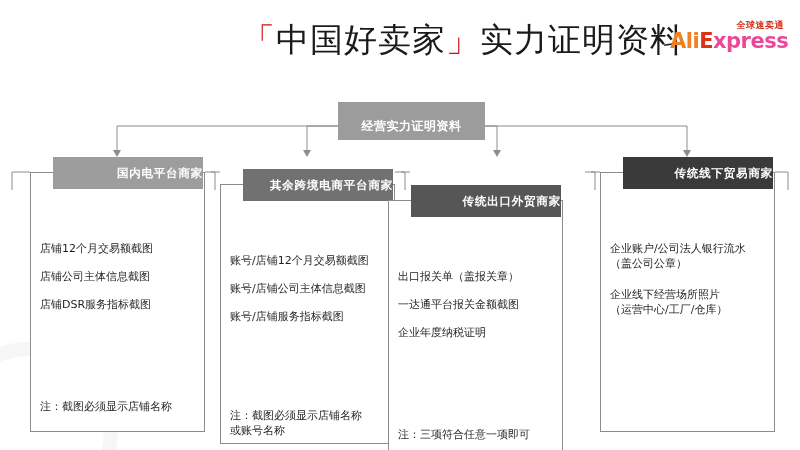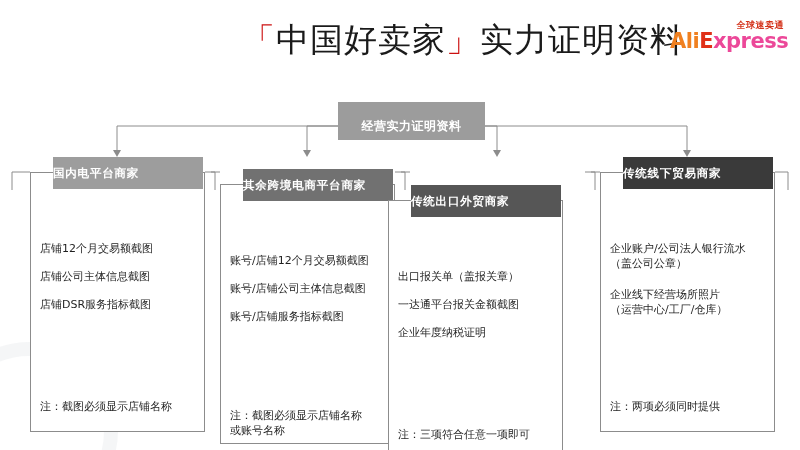--- a/index.html
+++ b/index.html
@@ -151,21 +151,21 @@
   .col-2 { left: 388px; margin-top: 28px; }
   .col-3 { left: 600px; }
 
   .badge {
     position: absolute;
     top: -16px;
     left: 22px;
     width: 150px;
     height: 32px;
     line-height: 32px;
-    text-align: left;
+    text-align: right;
     color: #ffffff;
     font-size: 11.5px;
     font-weight: 700;
     letter-spacing: 0.8px;
     box-sizing: border-box;
   }
   .badge-0 { background: #9d9d9d; }
   .badge-1 { background: #717171; }
   .badge-2 { background: #565656; }
   .badge-3 { background: #3a3a3a; }
@@ -282,18 +282,17 @@
       </div>
     </div>
 
     <div class="col col-3">
       <div class="badge badge-3">传统线下贸易商家</div>
       <div class="col-body">
         <div class="item">企业账户/公司法人银行流水
 （盖公司公章）</div>
         <div class="item">企业线下经营场所照片
 （运营中心/工厂/仓库）</div>
-        <div class="note">注：两项必须同时提供</div>
       </div>
     </div>
 
   </div>
 </div>
 
 </body></html>

